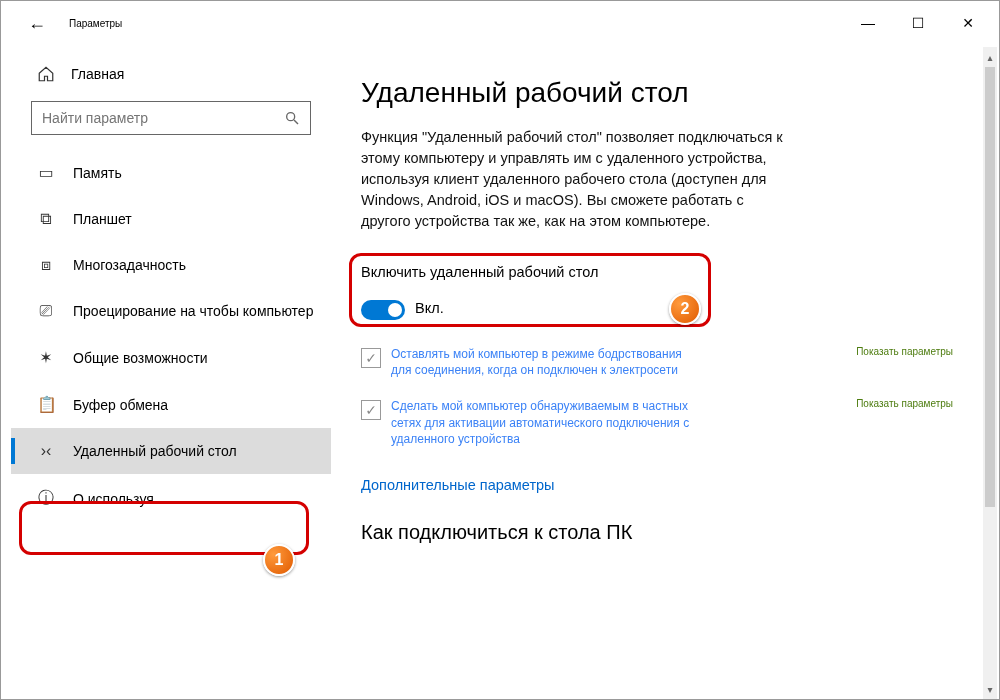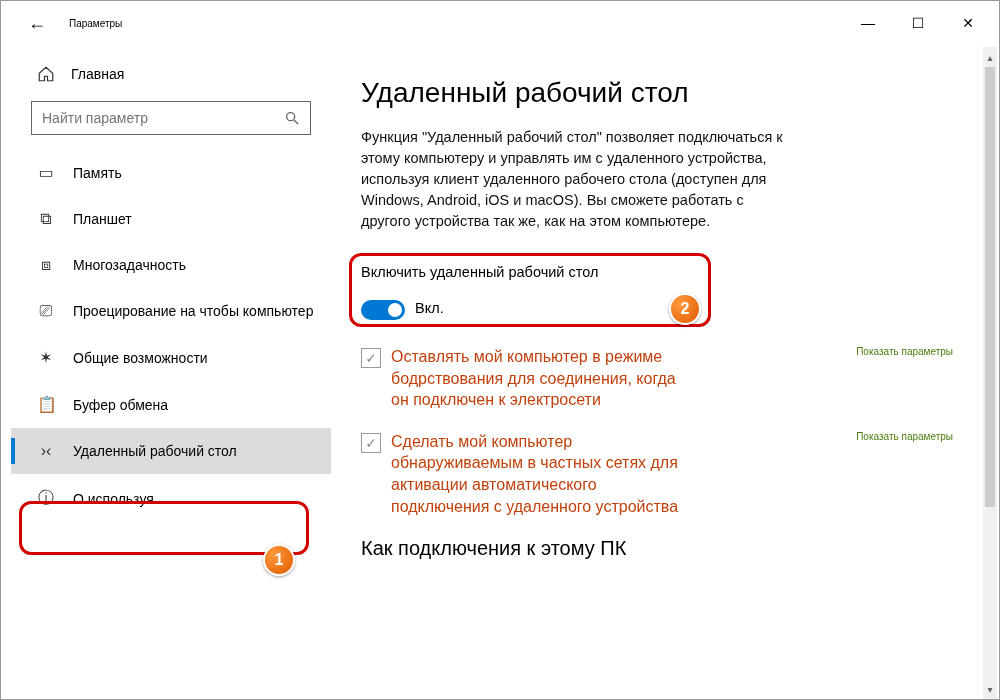--- a/index.html
+++ b/index.html
@@ -108,21 +108,21 @@
   .sub-row {
     display: flex; align-items: flex-start; gap: 10px;
     margin-bottom: 20px;
   }
   .sub-check {
     width: 20px; height: 20px; border: 1px solid #999;
     display: flex; align-items: center; justify-content: center;
     color: #888; font-size: 14px; flex-shrink: 0;
     margin-top: 2px;
   }
-  .sub-text { color: #c2410c; font-size: 16px; max-width: 300px; line-height: 1.35; }
+  .sub-text { color: #3b82f6; font-size: 12px; max-width: 300px; line-height: 1.35; }
   .sub-link {
     margin-left: auto; color: #4d7c0f; font-size: 10px;
     cursor: pointer; white-space: nowrap;
     padding-right: 6px;
   }
   .adv-link {
     color: #0066cc; font-size: 14.5px; margin: 10px 0 28px 0;
     cursor: pointer; display: inline-block;
   }
   .section2-title { font-size: 20px; font-weight: 400; margin-bottom: 14px; }
@@ -244,22 +244,23 @@
         <div class="sub-text">Оставлять мой компьютер в режиме бодрствования для соединения, когда он подключен к электросети</div>
         <div class="sub-link">Показать параметры</div>
       </div>
       <div class="sub-row">
         <div class="sub-check">✓</div>
         <div class="sub-text">Сделать мой компьютер обнаруживаемым в частных сетях для активации автоматического подключения с удаленного устройства</div>
         <div class="sub-link">Показать параметры</div>
       </div>
     </div>
 
-
-    <h2 class="section2-title">Как подключения к этому ПК</h2>
+    <a class="adv-link">Дополнительные параметры</a>
+
+    <h2 class="section2-title">Как подключиться к стола ПК</h2>
 
     <div class="scrollbar">
       <div class="scrollbar-arrow sa-up">▴</div>
       <div class="scrollbar-thumb"></div>
       <div class="scrollbar-arrow sa-down">▾</div>
     </div>
   </div>
 </div>
 
 <div class="anno-box" style="left:18px; top:500px; width:290px; height:54px;"></div>

